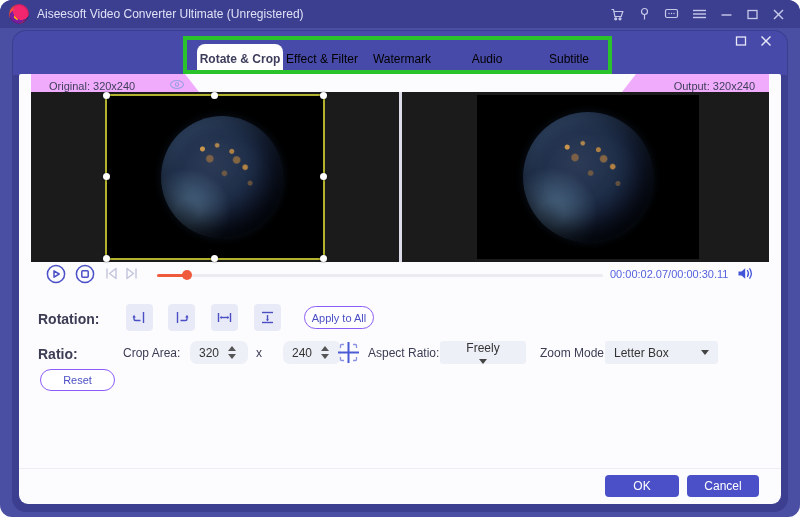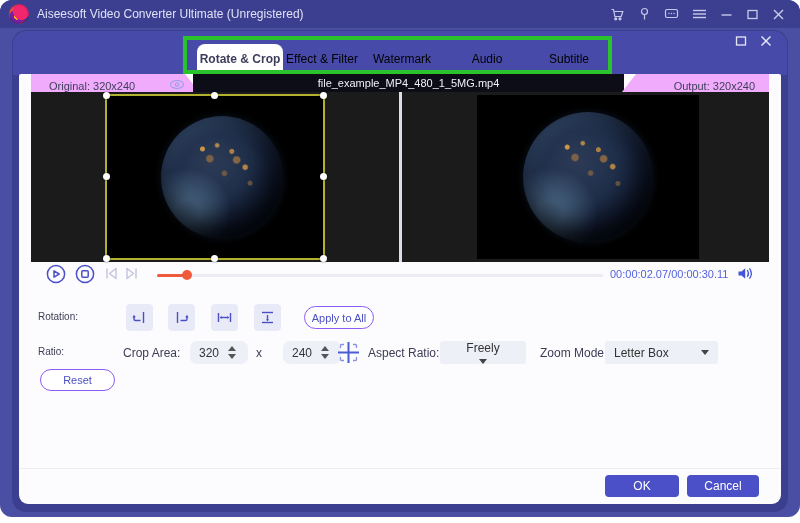--- a/index.html
+++ b/index.html
@@ -87,21 +87,21 @@
   .slider-track { position:absolute; left:157px; top:274px; width:446px; height:3px;
     background:#ebebf1; border-radius:2px; }
   .slider-progress { position:absolute; left:0; top:0; width:28px; height:3px; background:#f05a3c; border-radius:2px; }
   .slider-handle { position:absolute; left:182px; top:270px; width:10px; height:10px; border-radius:50%;
     background:#f05a3c; cursor:pointer; }
   .time-text { position:absolute; left:610px; top:268px; width:118px; text-align:right;
     font-size:11px; color:#5562dd; white-space:nowrap; }
   .vol { position:absolute; left:737px; top:266px; cursor:pointer; }
 
   
-  .row-label { position:absolute; font-size:10px; font-weight:normal; color:#3c3c55; }
+  .row-label { position:absolute; font-size:14px; font-weight:bold; color:#3c3c55; }
   .small-label { position:absolute; font-size:12px; color:#3c3c55; }
   .rot-btn { position:absolute; top:304px; width:27px; height:27px; background:#e9eaf8; border:none;
     border-radius:4px; display:flex; align-items:center; justify-content:center; cursor:pointer; }
   .pill-btn { position:absolute; background:#fff; border:1px solid #8b5cf6; border-radius:12px;
     color:#4a4fc4; font-size:11px; font-family:"Liberation Sans", sans-serif;
     display:flex; align-items:center; justify-content:center; cursor:pointer; }
 
   
   .spinner { position:absolute; top:341px; width:58px; height:23px; background:#eef0f7; border-radius:7px;
     display:flex; align-items:center; }
@@ -206,23 +206,20 @@
   <div class="dialog-body"></div>
 
   <div class="strip-tab strip-left">
     <span>Original: 320x240</span>
     <span class="eye">
       <svg width="16" height="11" viewBox="0 0 16 11" fill="none" stroke="#9ba0e6" stroke-width="1.1">
         <ellipse cx="8" cy="5.5" rx="6.5" ry="4"></ellipse>
           <circle cx="8" cy="5.5" r="1.7"></circle>
       </svg>
     </span>
-  </div>
-  <div class="strip-center">
-    <span>file_example_MP4_480_1_5MG.mp4</span>
   </div>
   <div class="strip-tab strip-right">
     <span>Output: 320x240</span>
   </div>
 
   <div class="video-area">
     <div class="video-black vid-left">
       <div class="earth earth-left"></div>
     </div>
     <div class="crop-box">

